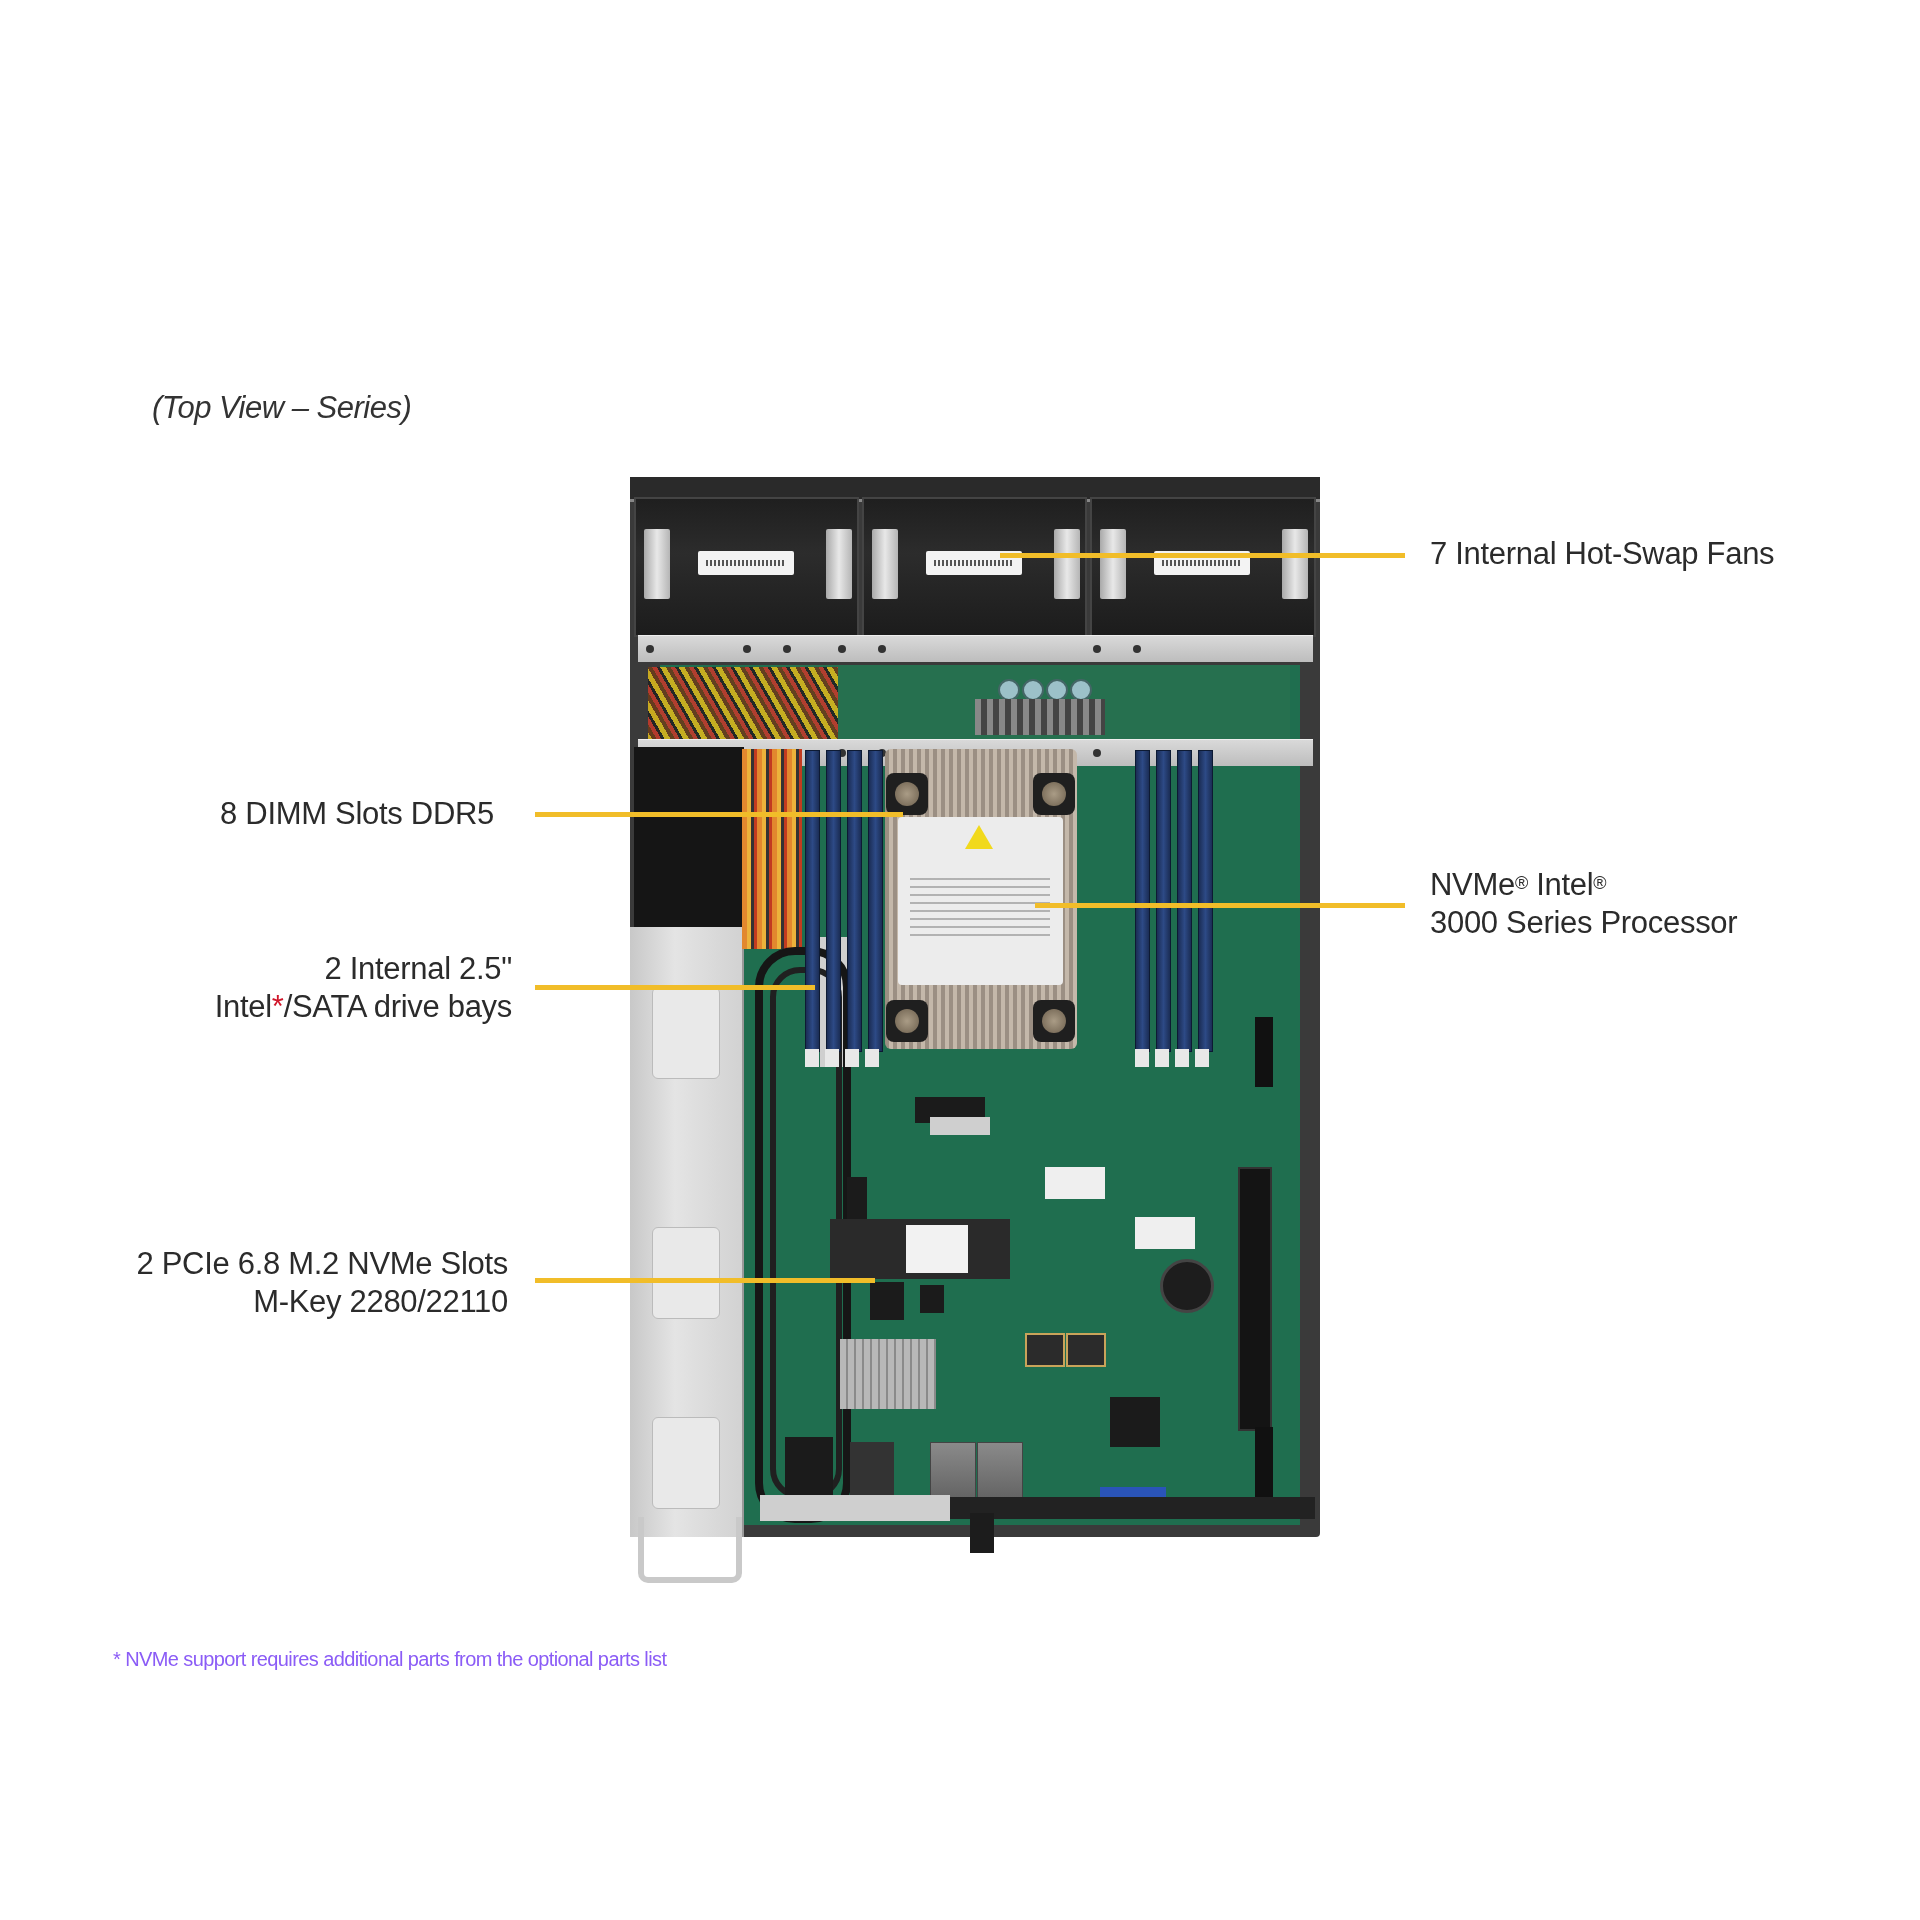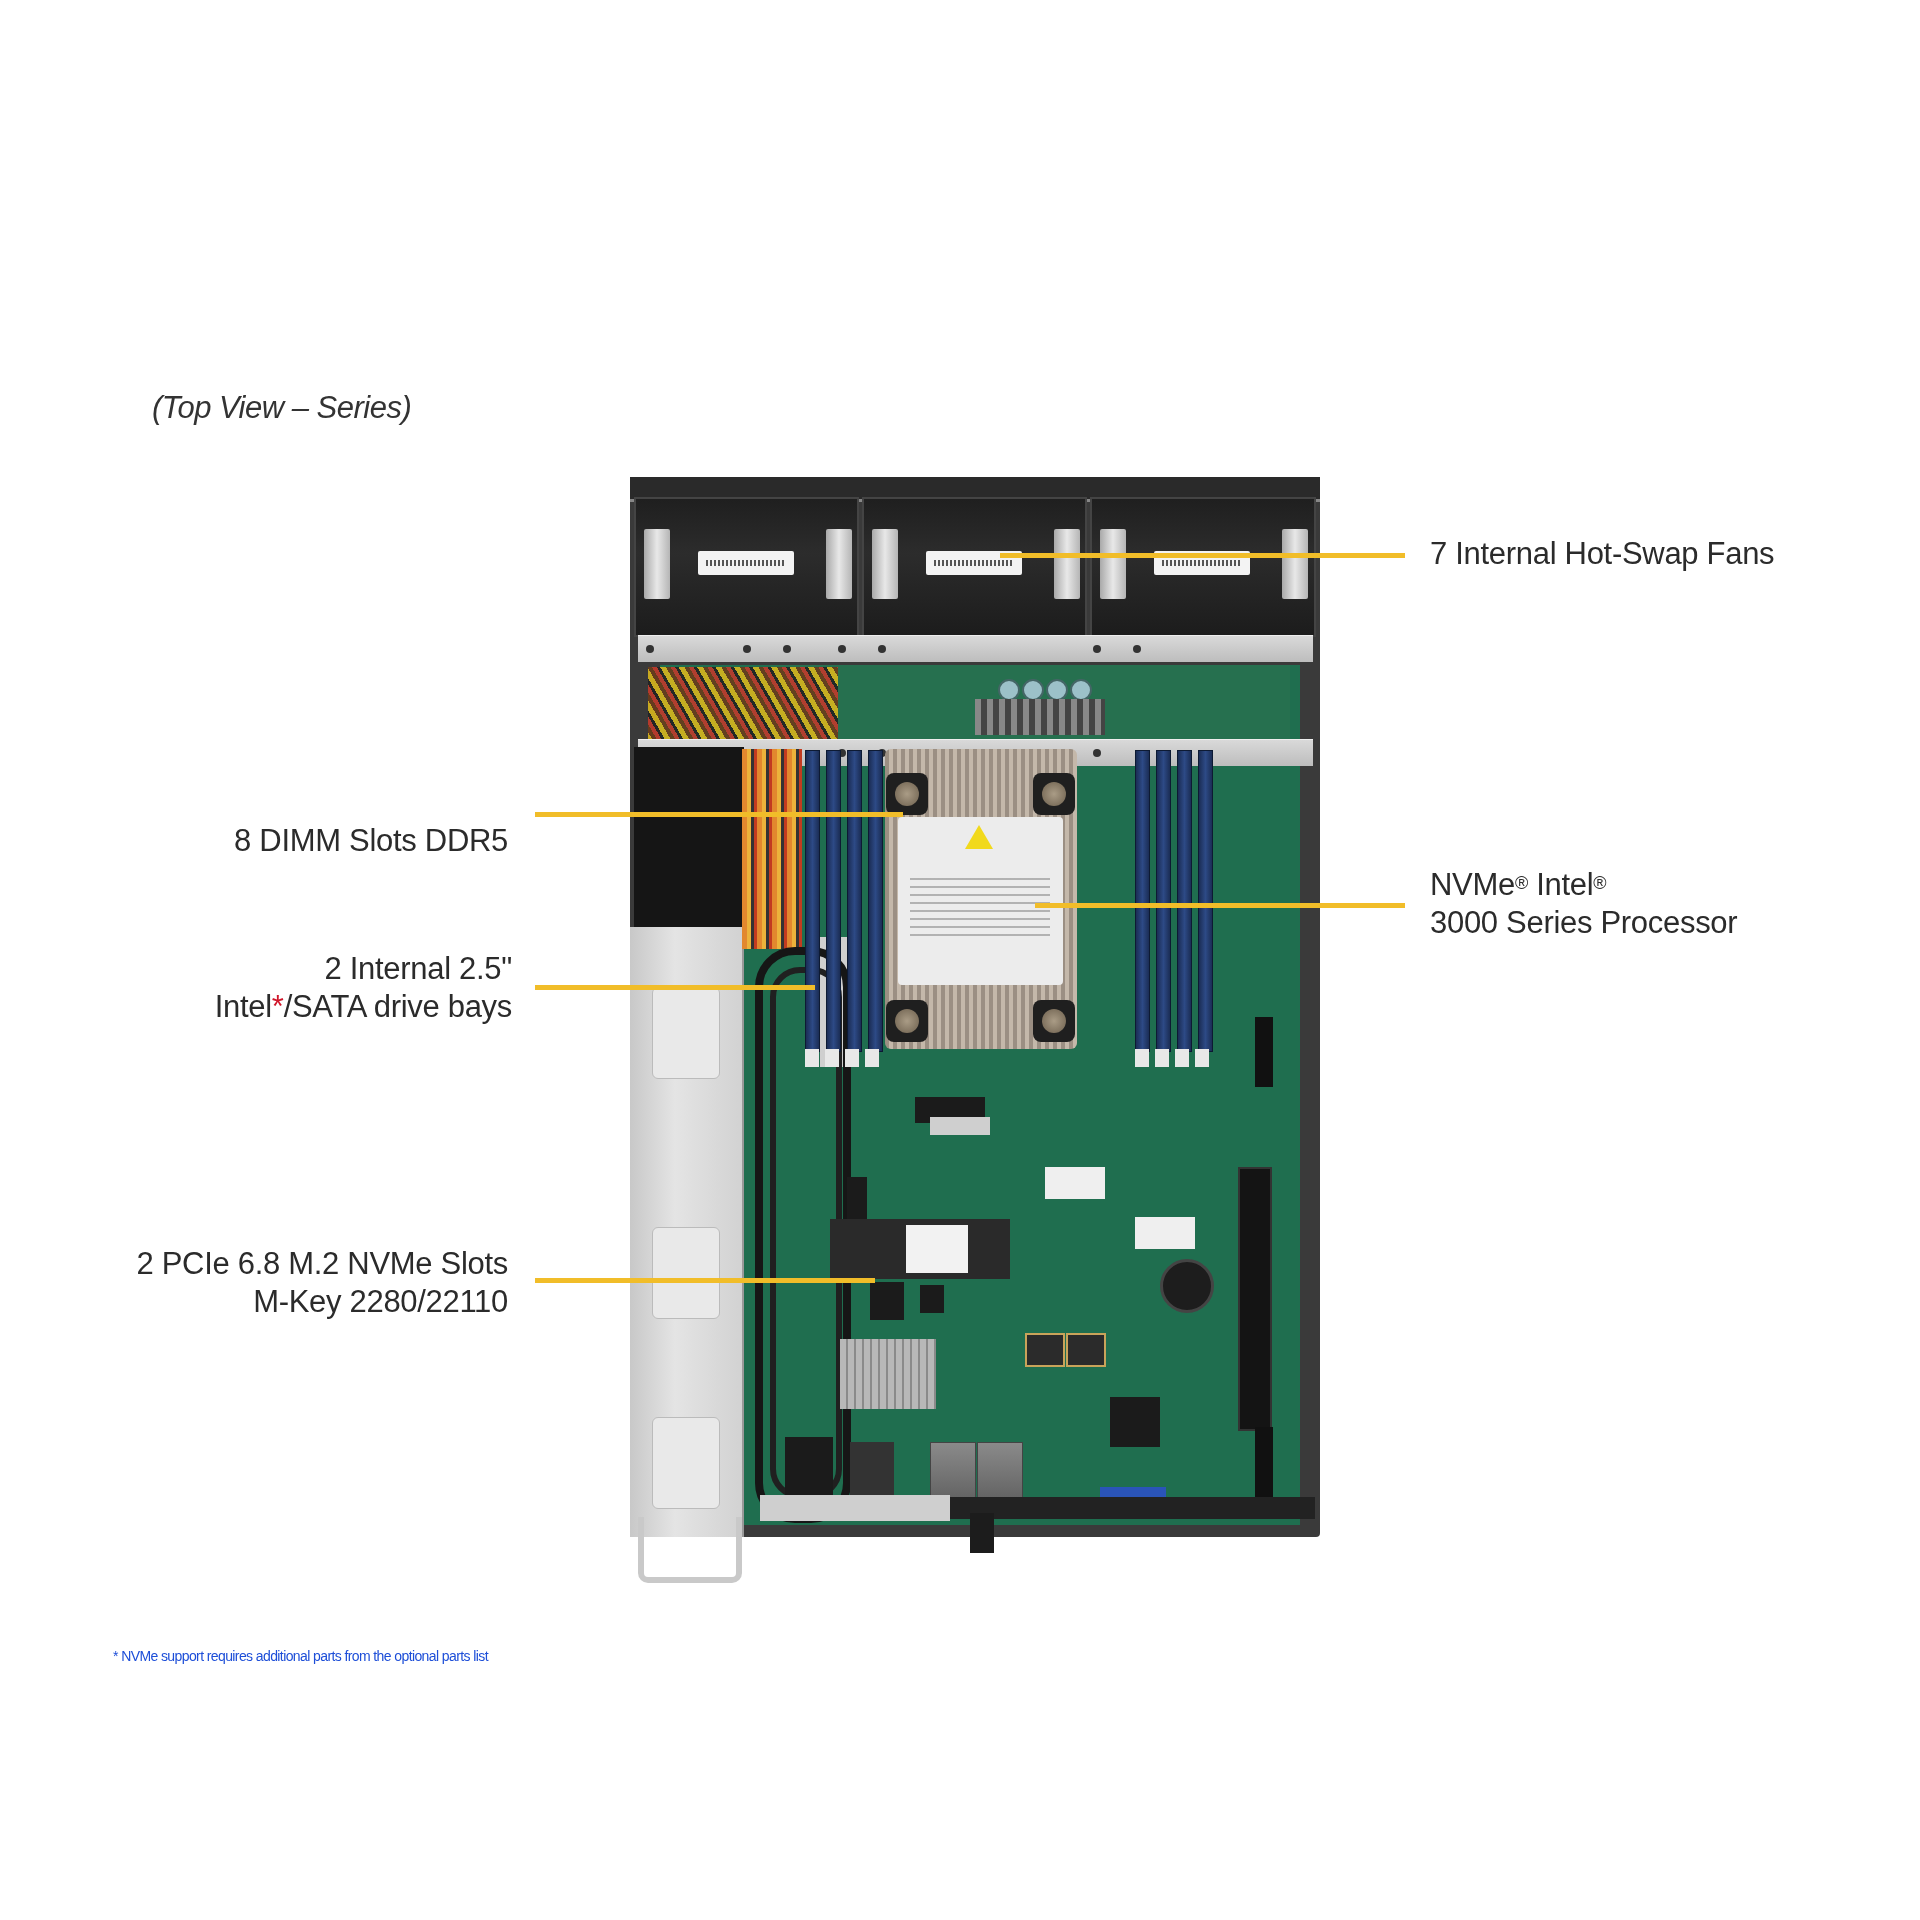--- a/index.html
+++ b/index.html
@@ -9,21 +9,21 @@
   .view-caption { position:absolute; left:152px; top:390px; font-size:31px;
                   font-style:italic; color:#333; letter-spacing:-0.5px; }
 
   .label { position:absolute; font-size:31px; line-height:38px; color:#2b2b2b; letter-spacing:-0.3px; }
   .label.right-align { text-align:right; }
   .label .red { color:#d0162a; }
   .label sup { font-size:18px; vertical-align:top; position:relative; top:-2px; }
 
   .callout-line { position:absolute; height:5px; background:#f1bd29; }
 
-  .footnote { position:absolute; left:113px; top:1648px; font-size:14px; color:#1d4ed8; letter-spacing:-0.6px; }
+  .footnote { position:absolute; left:113px; top:1648px; font-size:20px; color:#8b5cf6; letter-spacing:-0.6px; }
 
   
   .chassis { position:absolute; left:630px; top:477px; width:690px; height:1073px; }
   .chassis > div { position:absolute; }
 
   .frame { left:0; top:0; width:690px; height:1060px; background:#3a3a3a; border-radius:4px; }
 
   .fan-rail { left:0; top:0; width:690px; height:22px; background:#2a2a2a; border-bottom:3px solid #888; }
   .fan { top:20px; height:140px; background:linear-gradient(#1f1f1f,#2c2c2c 40%,#1c1c1c); border:2px solid #444; box-sizing:border-box; }
   .fan .clip { position:absolute; top:30px; width:26px; height:70px; background:linear-gradient(90deg,#a9a9a9,#e8e8e8,#b5b5b5); border-radius:2px; }
@@ -206,21 +206,21 @@
   <div class="blue-hdr"></div>
   <div class="rear-bar"></div>
   <div class="rear-bracket"></div>
   <div class="rear-tab"></div>
 </div>
 
 <div class="callout-line" style="left:1000px;top:553px;width:405px;"></div>
 <div class="label" style="left:1430px;top:535px;">7 Internal Hot-Swap Fans</div>
 
 <div class="callout-line" style="left:535px;top:812px;width:368px;"></div>
-<div class="label right-align" style="left:150px;top:795px;width:358px;margin-top:27px;">8 DIMM Slots DDR5</div>
+<div class="label right-align" style="left:136px;top:795px;width:358px;">8 DIMM Slots DDR5</div>
 
 <div class="callout-line" style="left:1035px;top:903px;width:370px;"></div>
 <div class="label" style="left:1430px;top:866px;">
   <span>NVMe</span><sup>®</sup><span> Intel</span><sup>®</sup><br>
   <span>3000 Series Processor</span>
 </div>
 
 <div class="callout-line" style="left:535px;top:985px;width:280px;"></div>
 <div class="label right-align" style="left:120px;top:950px;width:392px;">
   <span>2 Internal 2.5"</span><br>

